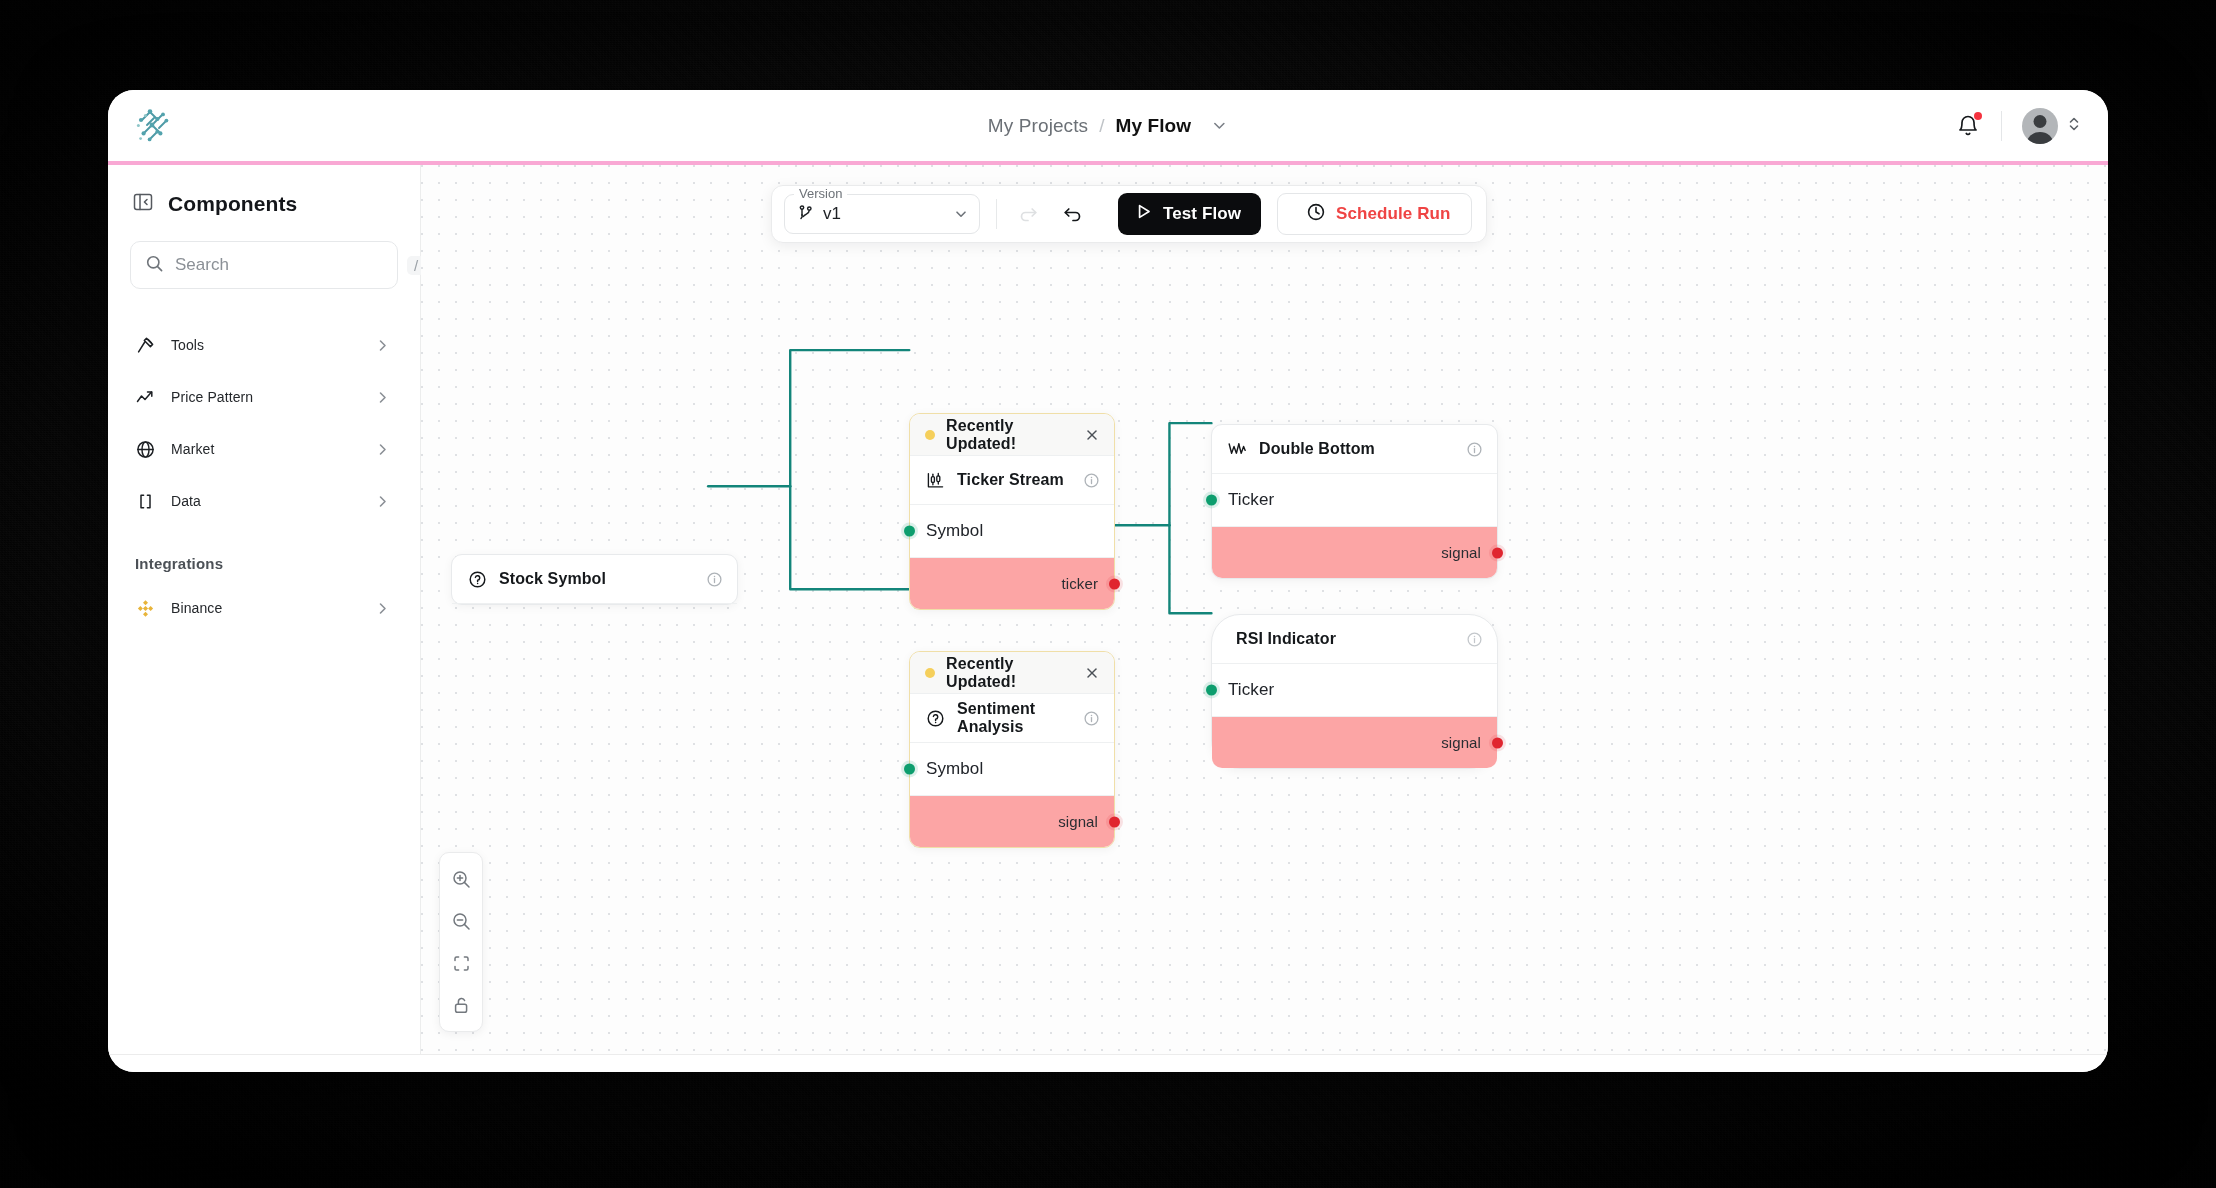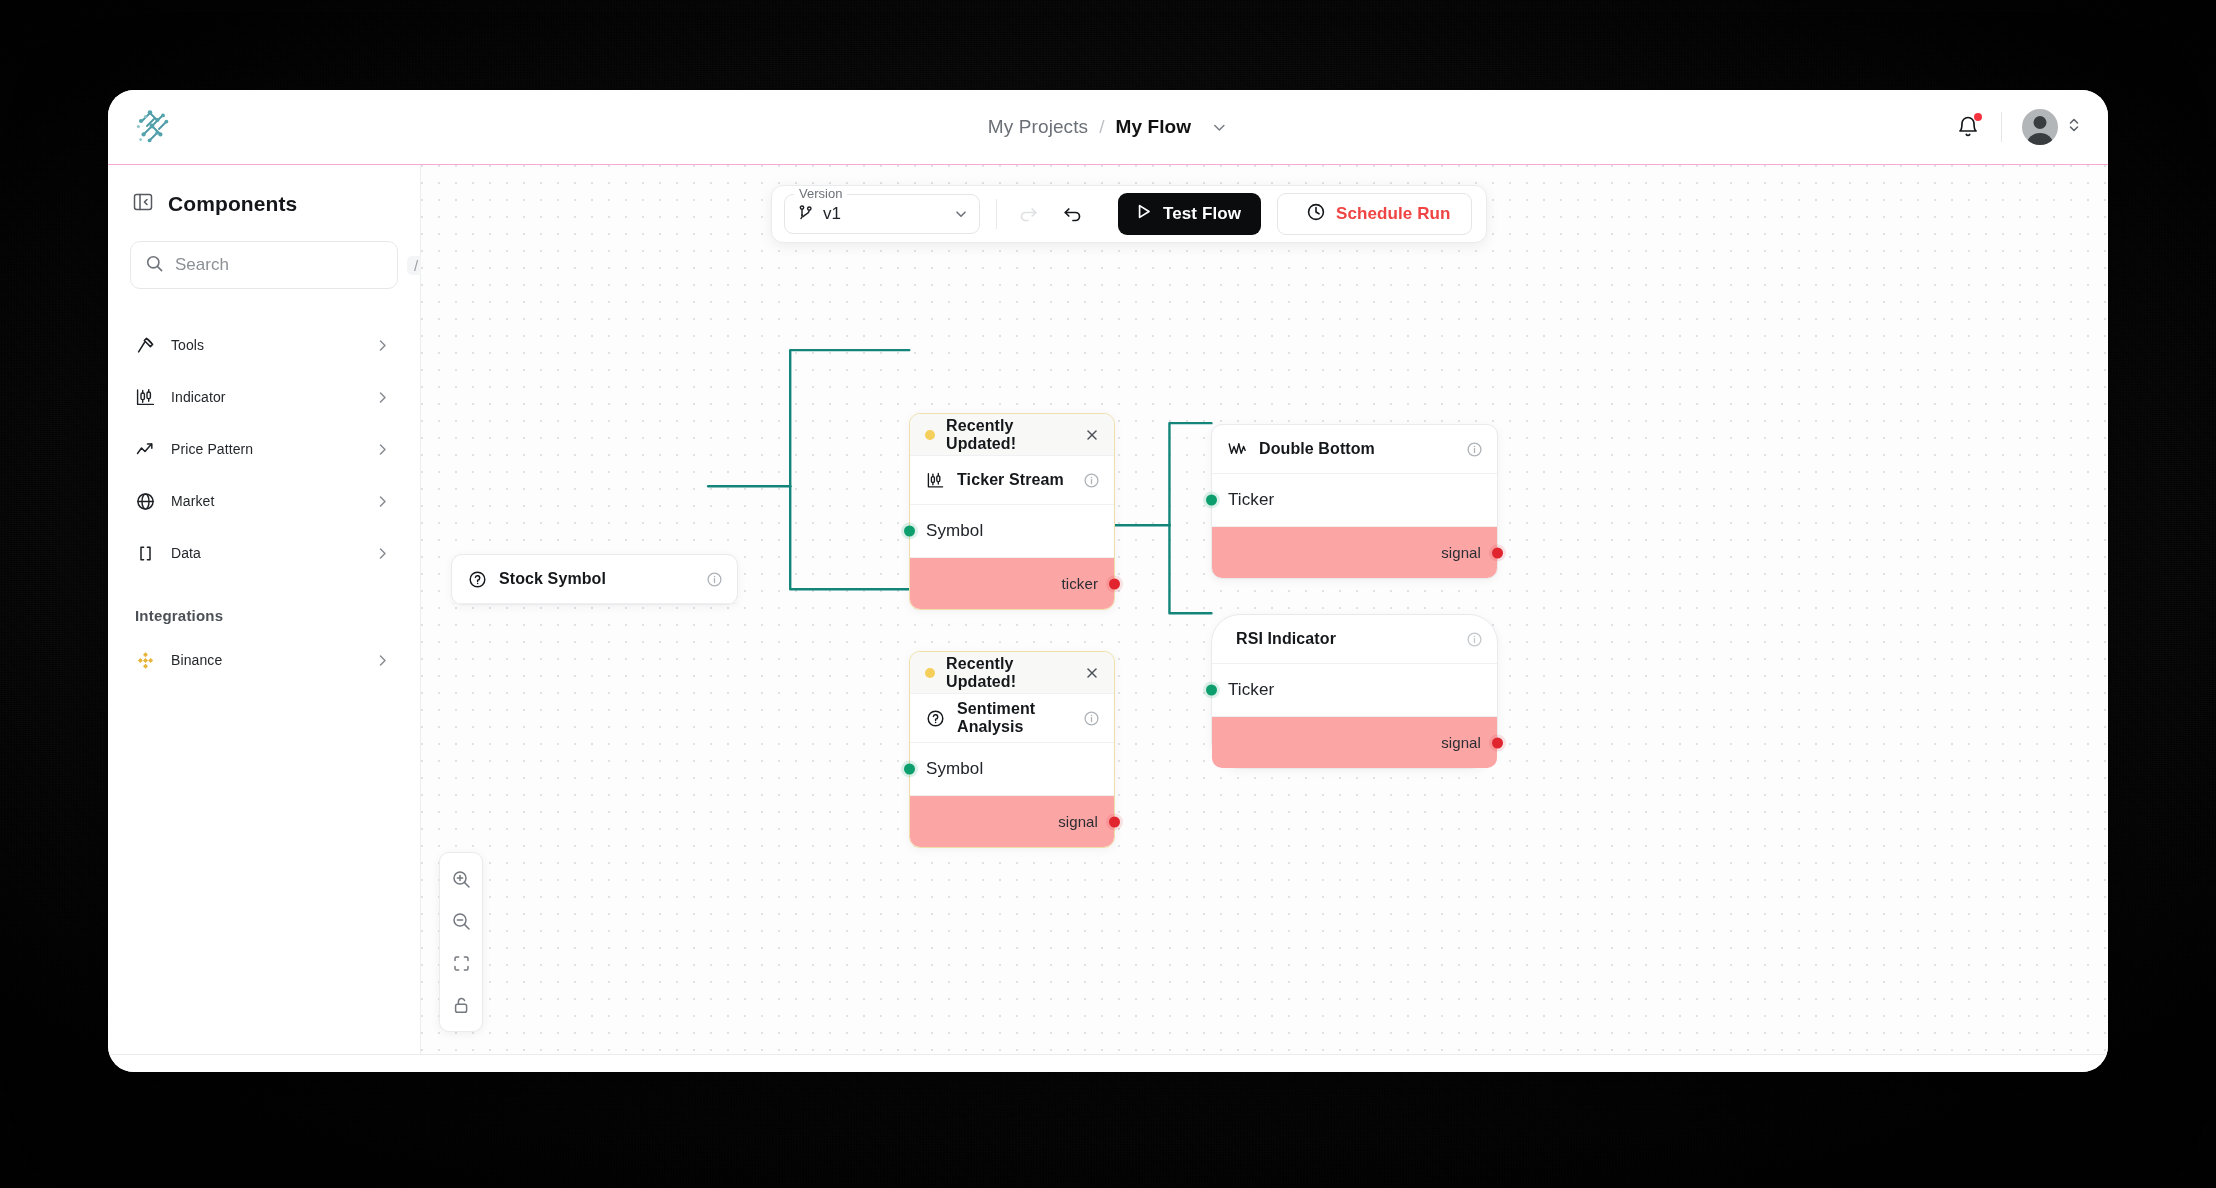--- a/index.html
+++ b/index.html
@@ -41,21 +41,21 @@
     overflow: hidden;
     display: flex; flex-direction: column;
   }
 
   
   .topbar {
     height: 75px;
     flex: 0 0 75px;
     display: flex; align-items: center;
     padding: 0 26px 0 22px;
-    border-bottom: 1px solid #f9a8d4;
+    border-bottom: 4px solid #f9a8d4;
     background: #fff;
     position: relative;
   }
   .logo { width: 46px; height: 46px; flex: 0 0 46px; }
 
   .breadcrumb {
     position: absolute; left: 50%; top: 50%;
     transform: translate(-50%,-50%);
     display: flex; align-items: center; gap: 11px;
     white-space: nowrap;
@@ -405,39 +405,20 @@
             </svg>
           </span>
           <span class="nav-label">Tools</span>
           <span class="nav-chev">
             <svg width="15" height="15" viewBox="0 0 15 15" fill="none" stroke="#8b9096" stroke-width="1.6" stroke-linecap="round" stroke-linejoin="round">
                 <path d="M5.5 3 L10 7.5 L5.5 12"></path>
               </svg>
           </span>
         </div>
 
-        <div class="nav-item">
-          <span class="nav-ico">
-            <svg width="21" height="21" viewBox="0 0 21 21" fill="none" stroke="#1d2024" stroke-width="1.4" stroke-linecap="round" stroke-linejoin="round">
-              <path d="M2.6 3 L2.6 17.4 L18.4 17.4"></path>
-              <rect x="6" y="6" width="3.4" height="6.6" rx="1.4"></rect>
-              <path d="M7.7 3.4 L7.7 6"></path>
-                <path d="M7.7 12.6 L7.7 15.2"></path>
-              <rect x="12" y="5" width="3.4" height="6.6" rx="1.4"></rect>
-              <path d="M13.7 2.6 L13.7 5"></path>
-                <path d="M13.7 11.6 L13.7 14.2"></path>
-            </svg>
-          </span>
-          <span class="nav-label">Indicator</span>
-          <span class="nav-chev">
-            <svg width="15" height="15" viewBox="0 0 15 15" fill="none" stroke="#8b9096" stroke-width="1.6" stroke-linecap="round" stroke-linejoin="round">
-                <path d="M5.5 3 L10 7.5 L5.5 12"></path>
-              </svg>
-          </span>
-        </div>
 
         <div class="nav-item">
           <span class="nav-ico">
             <svg width="21" height="21" viewBox="0 0 21 21" fill="none" stroke="#1d2024" stroke-width="1.5" stroke-linecap="round" stroke-linejoin="round">
               <path d="M2.5 14.5 L6.5 9 L10 12.5 L16.5 5"></path>
               <path d="M12.5 5 L16.8 5 L16.8 9.2"></path>
             </svg>
           </span>
           <span class="nav-label">Price Pattern</span>
           <span class="nav-chev">

